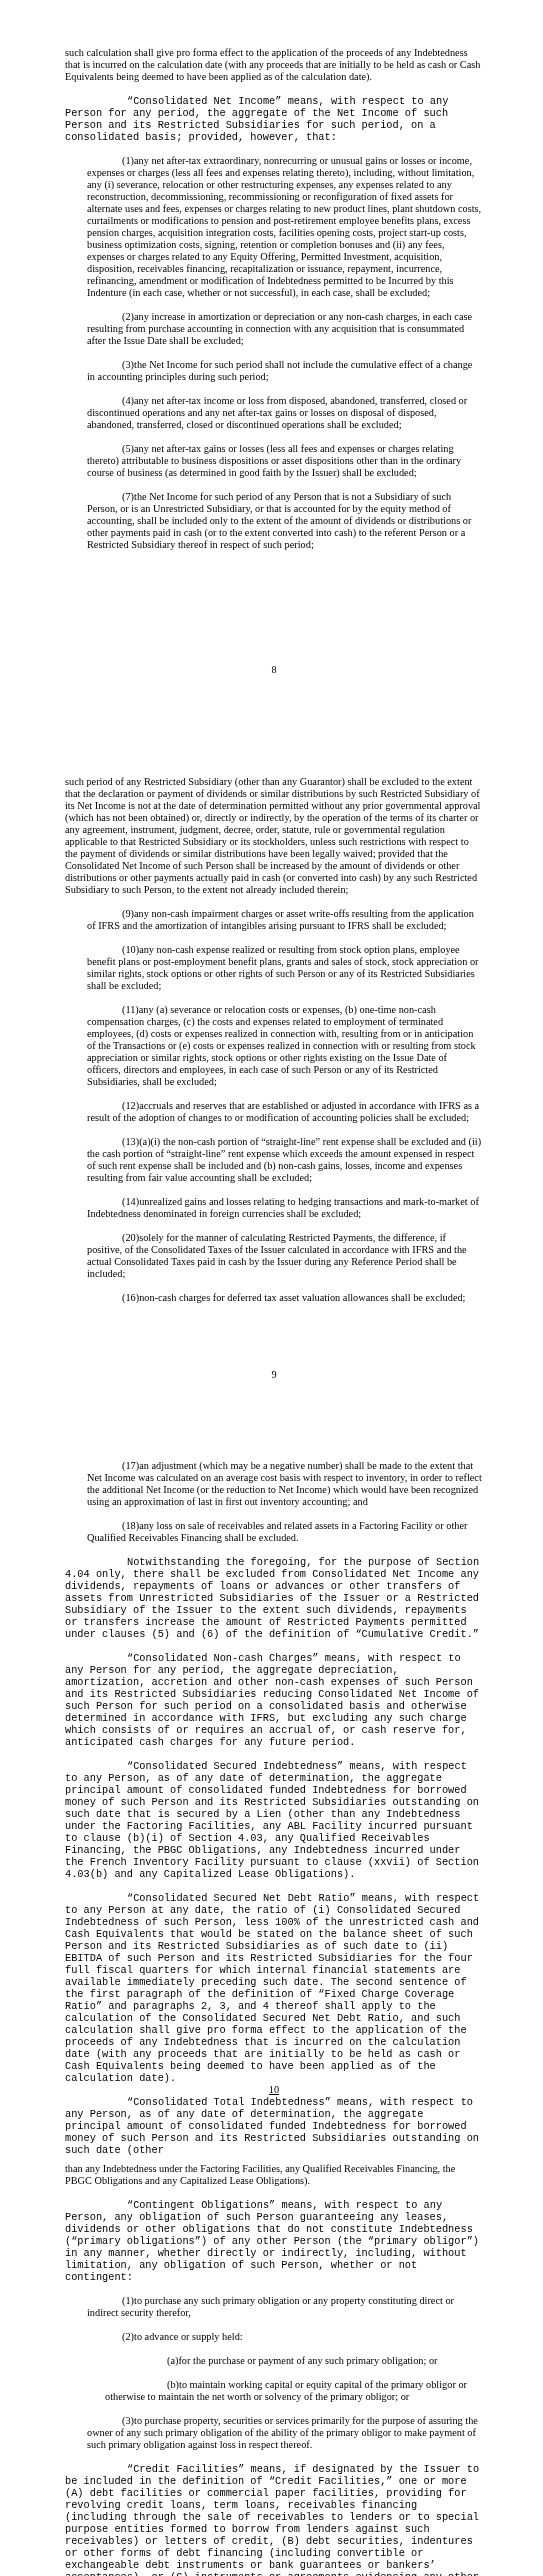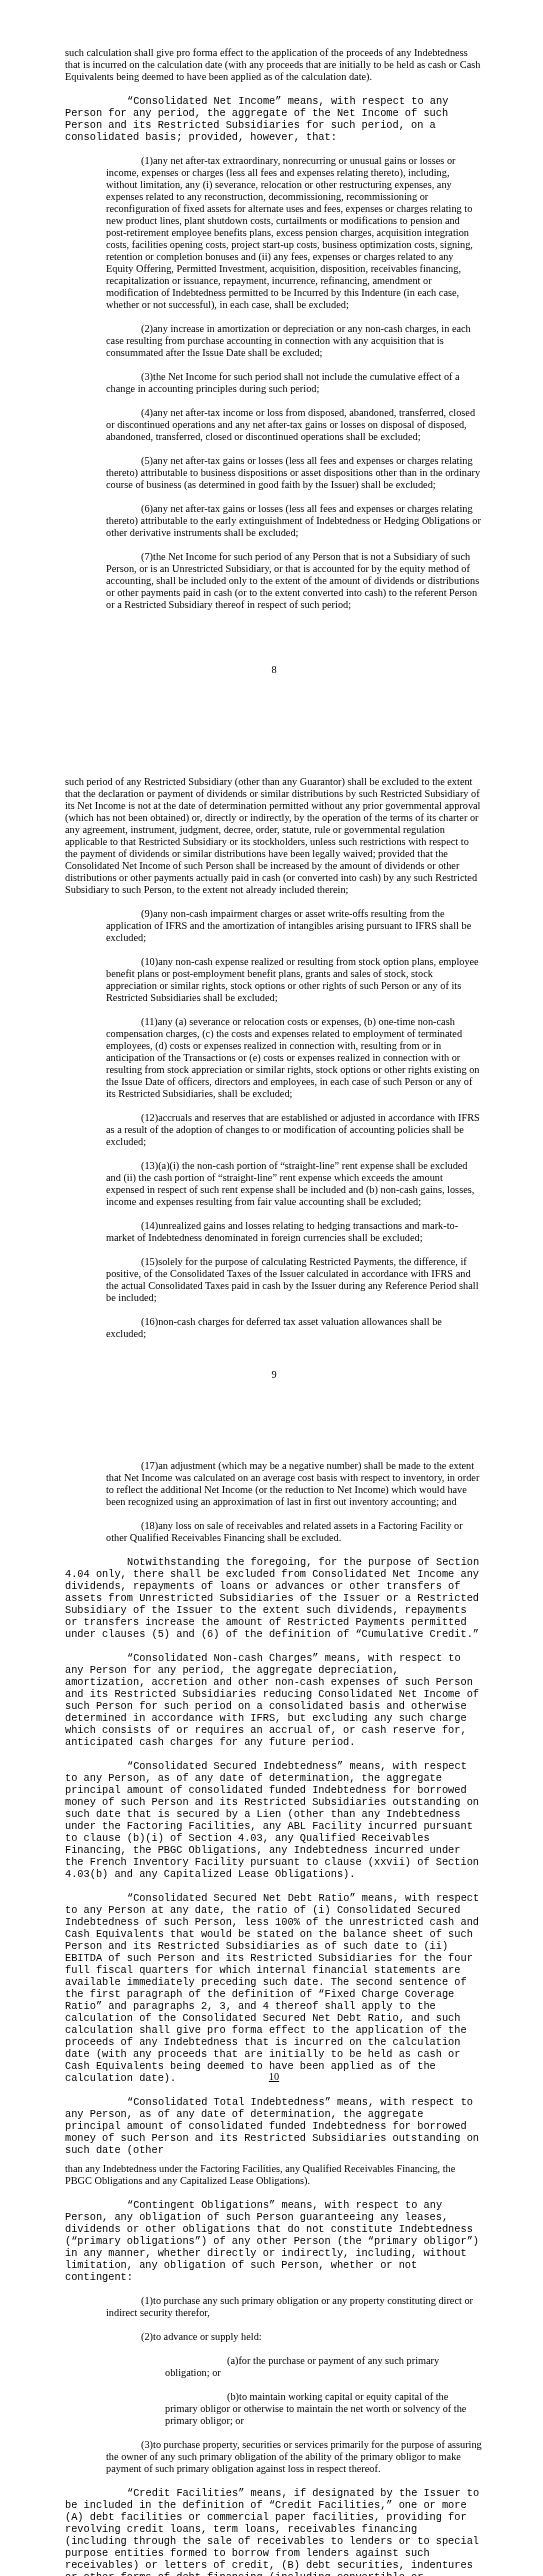--- a/index.html
+++ b/index.html
@@ -31,60 +31,59 @@
   .page.pg11 { height: 651px; padding-top: 1px; }
   p.blk {
     margin: 0 0 12px 0;
     text-align: left;
   }
   
   p.b { text-indent: 0; }
   
   p.d { text-indent: 62px; font-family: Liberation Mono, monospace; }
   
-  p.c1 { margin-left: 41px; text-indent: 17.5px; }
+  p.c1 { margin-left: 22px; text-indent: 17.5px; }
   p.c1 .lb { display: inline-block; min-width: 26px; }
   
-  p.c2 { margin-left: 100px; text-indent: 31px; }
+  p.c2 { margin-left: 40px; text-indent: 31px; }
   p.c2 .lb { display: inline-block; min-width: 33px; }
   .pagenum {
     position: absolute;
     left: 65px;
     right: 61px;
     text-align: center;
   }
   .pg8  .pagenum { top: 664px; }
   .pg9  .pagenum { top: 594px; }
-  .pg10 .pagenum { top: 612px; text-decoration: underline; }
+  .pg10 .pagenum { top: 625px; text-decoration: underline; }
 </style>
 </head>
 <body>
 
 <div class="doc" id="doc-root">
     <section class="page pg8">
       <p class="blk b">such calculation shall give pro forma effect to the application of the proceeds of any Indebtedness that is incurred on the calculation date (with any proceeds that are initially to be held as cash or Cash Equivalents being deemed to have been applied as of the calculation date).</p>
       <p class="blk d">“Consolidated Net Income” means, with respect to any Person for any period, the aggregate of the Net Income of such Person and its Restricted Subsidiaries for such period, on a consolidated basis; provided, however, that:</p>
       <p class="blk c1"><span class="lb">(1)</span><span>any net after-tax extraordinary, nonrecurring or unusual gains or losses or income, expenses or charges (less all fees and expenses relating thereto), including, without limitation, any (i) severance, relocation or other restructuring expenses, any expenses related to any reconstruction, decommissioning, recommissioning or reconfiguration of fixed assets for alternate uses and fees, expenses or charges relating to new product lines, plant shutdown costs, curtailments or modifications to pension and post-retirement employee benefits plans, excess pension charges, acquisition integration costs, facilities opening costs, project start-up costs, business optimization costs, signing, retention or completion bonuses and (ii) any fees, expenses or charges related to any Equity Offering, Permitted Investment, acquisition, disposition, receivables financing, recapitalization or issuance, repayment, incurrence, refinancing, amendment or modification of Indebtedness permitted to be Incurred by this Indenture (in each case, whether or not successful), in each case, shall be excluded;</span></p>
       <p class="blk c1"><span class="lb">(2)</span><span>any increase in amortization or depreciation or any non-cash charges, in each case resulting from purchase accounting in connection with any acquisition that is consummated after the Issue Date shall be excluded;</span></p>
       <p class="blk c1"><span class="lb">(3)</span><span>the Net Income for such period shall not include the cumulative effect of a change in accounting principles during such period;</span></p>
       <p class="blk c1"><span class="lb">(4)</span><span>any net after-tax income or loss from disposed, abandoned, transferred, closed or discontinued operations and any net after-tax gains or losses on disposal of disposed, abandoned, transferred, closed or discontinued operations shall be excluded;</span></p>
       <p class="blk c1"><span class="lb">(5)</span><span>any net after-tax gains or losses (less all fees and expenses or charges relating thereto) attributable to business dispositions or asset dispositions other than in the ordinary course of business (as determined in good faith by the Issuer) shall be excluded;</span></p>
-      <p class="blk c1"><span class="lb">(6)</span><span>any net after-tax gains or losses (less all fees and expenses or charges relating thereto) attributable to the early extinguishment of Indebtedness or Hedging Obligations or other derivative instruments shall be excluded;</span></p>
       <p class="blk c1"><span class="lb">(7)</span><span>the Net Income for such period of any Person that is not a Subsidiary of such Person, or is an Unrestricted Subsidiary, or that is accounted for by the equity method of accounting, shall be included only to the extent of the amount of dividends or distributions or other payments paid in cash (or to the extent converted into cash) to the referent Person or a Restricted Subsidiary thereof in respect of such period;</span></p>
       <div class="pagenum">8</div>
     </section>
     <section class="page pg9">
       <p class="blk b">such period of any Restricted Subsidiary (other than any Guarantor) shall be excluded to the extent that the declaration or payment of dividends or similar distributions by such Restricted Subsidiary of its Net Income is not at the date of determination permitted without any prior governmental approval (which has not been obtained) or, directly or indirectly, by the operation of the terms of its charter or any agreement, instrument, judgment, decree, order, statute, rule or governmental regulation applicable to that Restricted Subsidiary or its stockholders, unless such restrictions with respect to the payment of dividends or similar distributions have been legally waived; provided that the Consolidated Net Income of such Person shall be increased by the amount of dividends or other distributions or other payments actually paid in cash (or converted into cash) by any such Restricted Subsidiary to such Person, to the extent not already included therein;</p>
       <p class="blk c1"><span class="lb">(9)</span><span>any non-cash impairment charges or asset write-offs resulting from the application of IFRS and the amortization of intangibles arising pursuant to IFRS shall be excluded;</span></p>
       <p class="blk c1"><span class="lb">(10)</span><span>any non-cash expense realized or resulting from stock option plans, employee benefit plans or post-employment benefit plans, grants and sales of stock, stock appreciation or similar rights, stock options or other rights of such Person or any of its Restricted Subsidiaries shall be excluded;</span></p>
       <p class="blk c1"><span class="lb">(11)</span><span>any (a) severance or relocation costs or expenses, (b) one-time non-cash compensation charges, (c) the costs and expenses related to employment of terminated employees, (d) costs or expenses realized in connection with, resulting from or in anticipation of the Transactions or (e) costs or expenses realized in connection with or resulting from stock appreciation or similar rights, stock options or other rights existing on the Issue Date of officers, directors and employees, in each case of such Person or any of its Restricted Subsidiaries, shall be excluded;</span></p>
       <p class="blk c1"><span class="lb">(12)</span><span>accruals and reserves that are established or adjusted in accordance with IFRS as a result of the adoption of changes to or modification of accounting policies shall be excluded;</span></p>
       <p class="blk c1"><span class="lb">(13)</span><span>(a)(i) the non-cash portion of “straight-line” rent expense shall be excluded and (ii) the cash portion of “straight-line” rent expense which exceeds the amount expensed in respect of such rent expense shall be included and (b) non-cash gains, losses, income and expenses resulting from fair value accounting shall be excluded;</span></p>
       <p class="blk c1"><span class="lb">(14)</span><span>unrealized gains and losses relating to hedging transactions and mark-to-market of Indebtedness denominated in foreign currencies shall be excluded;</span></p>
-      <p class="blk c1"><span class="lb">(15)</span><span>solely for the purpose of calculating Restricted Payments, the difference, if positive, of the Consolidated Taxes of the Issuer calculated in accordance with IFRS and the actual Consolidated Taxes paid in cash by the Issuer during any Reference Period shall be included;</span></p>
+      <p class="blk c1"><span class="lb">(20)</span><span>solely for the manner of calculating Restricted Payments, the difference, if positive, of the Consolidated Taxes of the Issuer calculated in accordance with IFRS and the actual Consolidated Taxes paid in cash by the Issuer during any Reference Period shall be included;</span></p>
       <p class="blk c1"><span class="lb">(16)</span><span>non-cash charges for deferred tax asset valuation allowances shall be excluded;</span></p>
       <div class="pagenum">9</div>
     </section>
     <section class="page pg10">
       <p class="blk c1"><span class="lb">(17)</span><span>an adjustment (which may be a negative number) shall be made to the extent that Net Income was calculated on an average cost basis with respect to inventory, in order to reflect the additional Net Income (or the reduction to Net Income) which would have been recognized using an approximation of last in first out inventory accounting; and</span></p>
       <p class="blk c1"><span class="lb">(18)</span><span>any loss on sale of receivables and related assets in a Factoring Facility or other Qualified Receivables Financing shall be excluded.</span></p>
       <p class="blk d">Notwithstanding the foregoing, for the purpose of Section 4.04 only, there shall be excluded from Consolidated Net Income any dividends, repayments of loans or advances or other transfers of assets from Unrestricted Subsidiaries of the Issuer or a Restricted Subsidiary of the Issuer to the extent such dividends, repayments or transfers increase the amount of Restricted Payments permitted under clauses (5) and (6) of the definition of “Cumulative Credit.”</p>
       <p class="blk d">“Consolidated Non-cash Charges” means, with respect to any Person for any period, the aggregate depreciation, amortization, accretion and other non-cash expenses of such Person and its Restricted Subsidiaries reducing Consolidated Net Income of such Person for such period on a consolidated basis and otherwise determined in accordance with IFRS, but excluding any such charge which consists of or requires an accrual of, or cash reserve for, anticipated cash charges for any future period.</p>
       <p class="blk d">“Consolidated Secured Indebtedness” means, with respect to any Person, as of any date of determination, the aggregate principal amount of consolidated funded Indebtedness for borrowed money of such Person and its Restricted Subsidiaries outstanding on such date that is secured by a Lien (other than any Indebtedness under the Factoring Facilities, any ABL Facility incurred pursuant to clause (b)(i) of Section 4.03, any Qualified Receivables Financing, the PBGC Obligations, any Indebtedness incurred under the French Inventory Facility pursuant to clause (xxvii) of Section 4.03(b) and any Capitalized Lease Obligations).</p>
       <p class="blk d">“Consolidated Secured Net Debt Ratio” means, with respect to any Person at any date, the ratio of (i) Consolidated Secured Indebtedness of such Person, less 100% of the unrestricted cash and Cash Equivalents that would be stated on the balance sheet of such Person and its Restricted Subsidiaries as of such date to (ii) EBITDA of such Person and its Restricted Subsidiaries for the four full fiscal quarters for which internal financial statements are available immediately preceding such date.  The second sentence of the first paragraph of the definition of “Fixed Charge Coverage Ratio” and paragraphs 2, 3, and 4 thereof shall apply to the calculation of the Consolidated Secured Net Debt Ratio, and such calculation shall give pro forma effect to the application of the proceeds of any Indebtedness that is incurred on the calculation date (with any proceeds that are initially to be held as cash or Cash Equivalents being deemed to have been applied as of the calculation date).</p>

